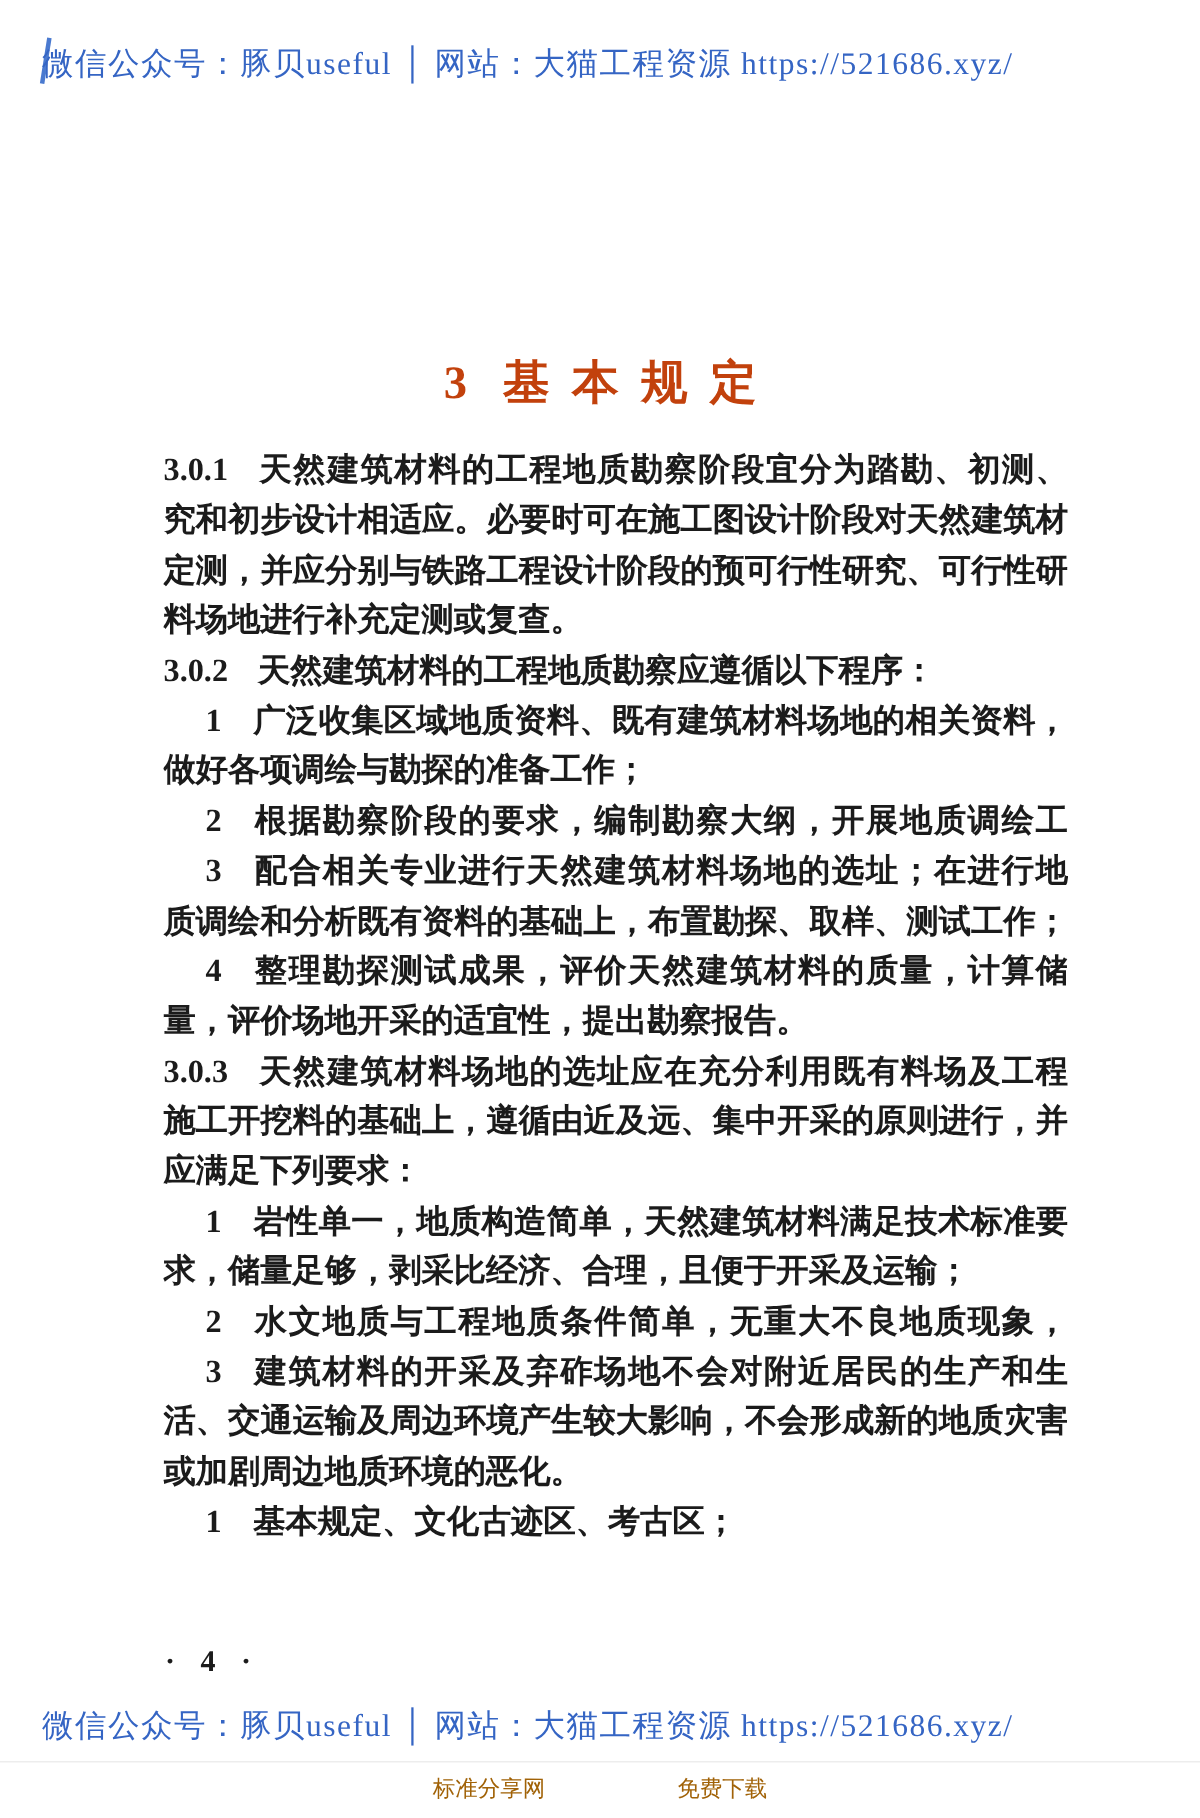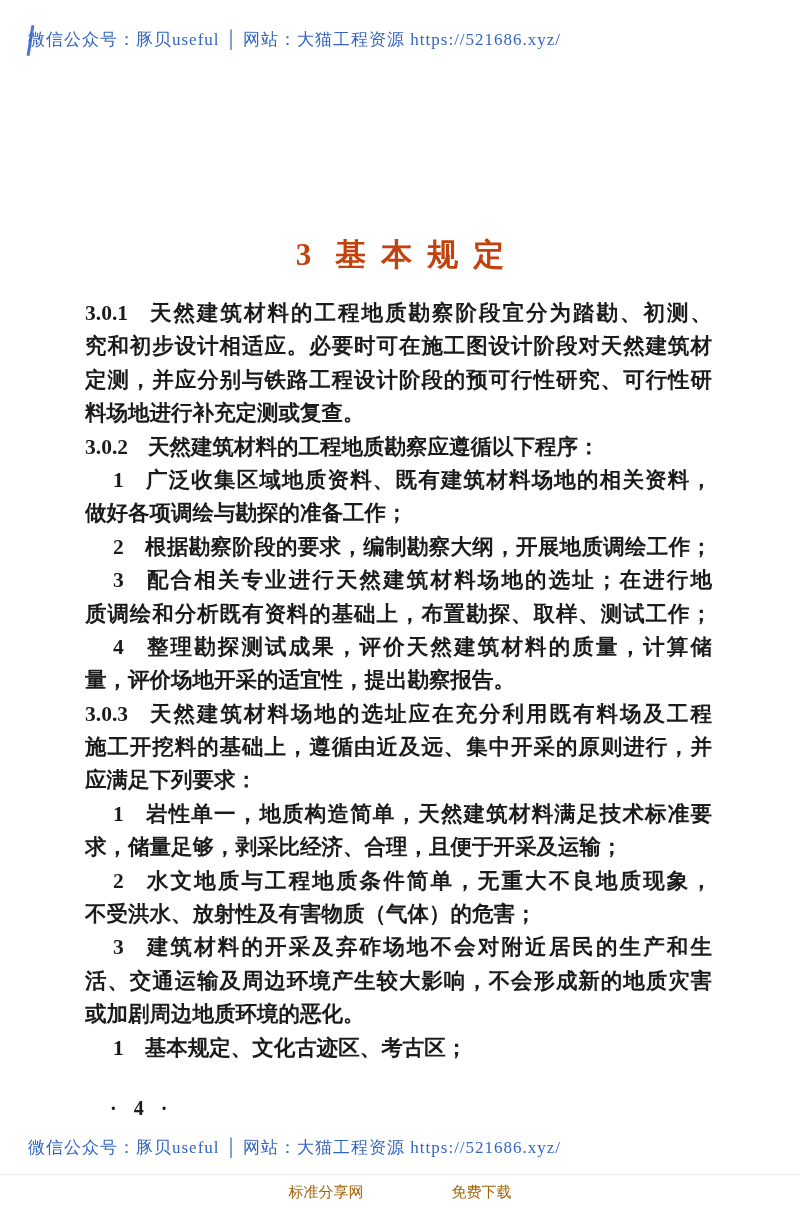--- a/index.html
+++ b/index.html
@@ -3,39 +3,39 @@
 <meta charset="utf-8">
 <style>
   html,body{margin:0;padding:0;}
   body{
     width:800px;height:1212px;position:relative;background:#ffffff;
     font-family:"Liberation Serif","DejaVu Serif",serif;
     overflow:hidden;
   }
   .banner{
     position:absolute;left:28px;white-space:nowrap;
-    color:#3565c4;font-size:17px;letter-spacing:1px;
+    color:#3565c4;font-size:21px;letter-spacing:1px;
   }
   .banner-top{top:28px;}
   .banner-bottom{top:1136px;}
   .corner-mark{
     position:absolute;left:29px;top:25px;width:3px;height:31px;
     background:#4a7ad0;transform:rotate(9deg);
   }
   .title-row{
     position:absolute;top:234px;left:0;width:800px;text-align:center;
     font-weight:bold;color:#c2410c;font-size:31px;
   }
   .title-num{margin-right:24px;}
   .title-text{letter-spacing:15px;margin-right:-15px;}
   .doc{
     position:absolute;left:85px;top:297px;width:627px;
     font-size:21.5px;line-height:33.4px;color:#1b1b1b;font-weight:600;
   }
-  .ln{height:33.4px;overflow:hidden;}
+  .ln{height:33.4px;overflow:hidden;margin-left:24px;}
   .ln.j{text-align:justify;text-align-last:justify;}
   .num{font-weight:700;text-align:center;}
   .sec > .num{margin-right:20px;}
   .item > .num{margin-left:28px;margin-right:21px;}
   .page-num{
     position:absolute;left:110px;top:1097px;
     font-size:20px;font-weight:700;letter-spacing:6px;color:#1b1b1b;
   }
   .hairline{
     position:absolute;top:1174px;left:0;width:800px;height:1px;background:#ededed;
@@ -71,21 +71,20 @@
   <div class="ln item j"><span class="num">3</span><span>配合相关专业进行天然建筑材料场地的选址；在进行地</span></div>
   <div class="ln j"><span>质调绘和分析既有资料的基础上，布置勘探、取样、测试工作；</span></div>
   <div class="ln item j"><span class="num">4</span><span>整理勘探测试成果，评价天然建筑材料的质量，计算储</span></div>
   <div class="ln"><span>量，评价场地开采的适宜性，提出勘察报告。</span></div>
   <div class="ln sec j"><span class="num">3.0.3</span><span>天然建筑材料场地的选址应在充分利用既有料场及工程</span></div>
   <div class="ln j"><span>施工开挖料的基础上，遵循由近及远、集中开采的原则进行，并</span></div>
   <div class="ln"><span>应满足下列要求：</span></div>
   <div class="ln item j"><span class="num">1</span><span>岩性单一，地质构造简单，天然建筑材料满足技术标准要</span></div>
   <div class="ln"><span>求，储量足够，剥采比经济、合理，且便于开采及运输；</span></div>
   <div class="ln item j"><span class="num">2</span><span>水文地质与工程地质条件简单，无重大不良地质现象，</span></div>
-  <div class="ln"><span>不受洪水、放射性及有害物质（气体）的危害；</span></div>
   <div class="ln item j"><span class="num">3</span><span>建筑材料的开采及弃砟场地不会对附近居民的生产和生</span></div>
   <div class="ln j"><span>活、交通运输及周边环境产生较大影响，不会形成新的地质灾害</span></div>
   <div class="ln"><span>或加剧周边地质环境的恶化。</span></div>
   <div class="ln item"><span class="num">1</span><span>基本规定、文化古迹区、考古区；</span></div>
 </div>
 
 <div class="page-num">· 4 ·</div>
 
 <div class="banner banner-bottom">微信公众号：豚贝useful │ 网站：大猫工程资源 https://521686.xyz/</div>
 

